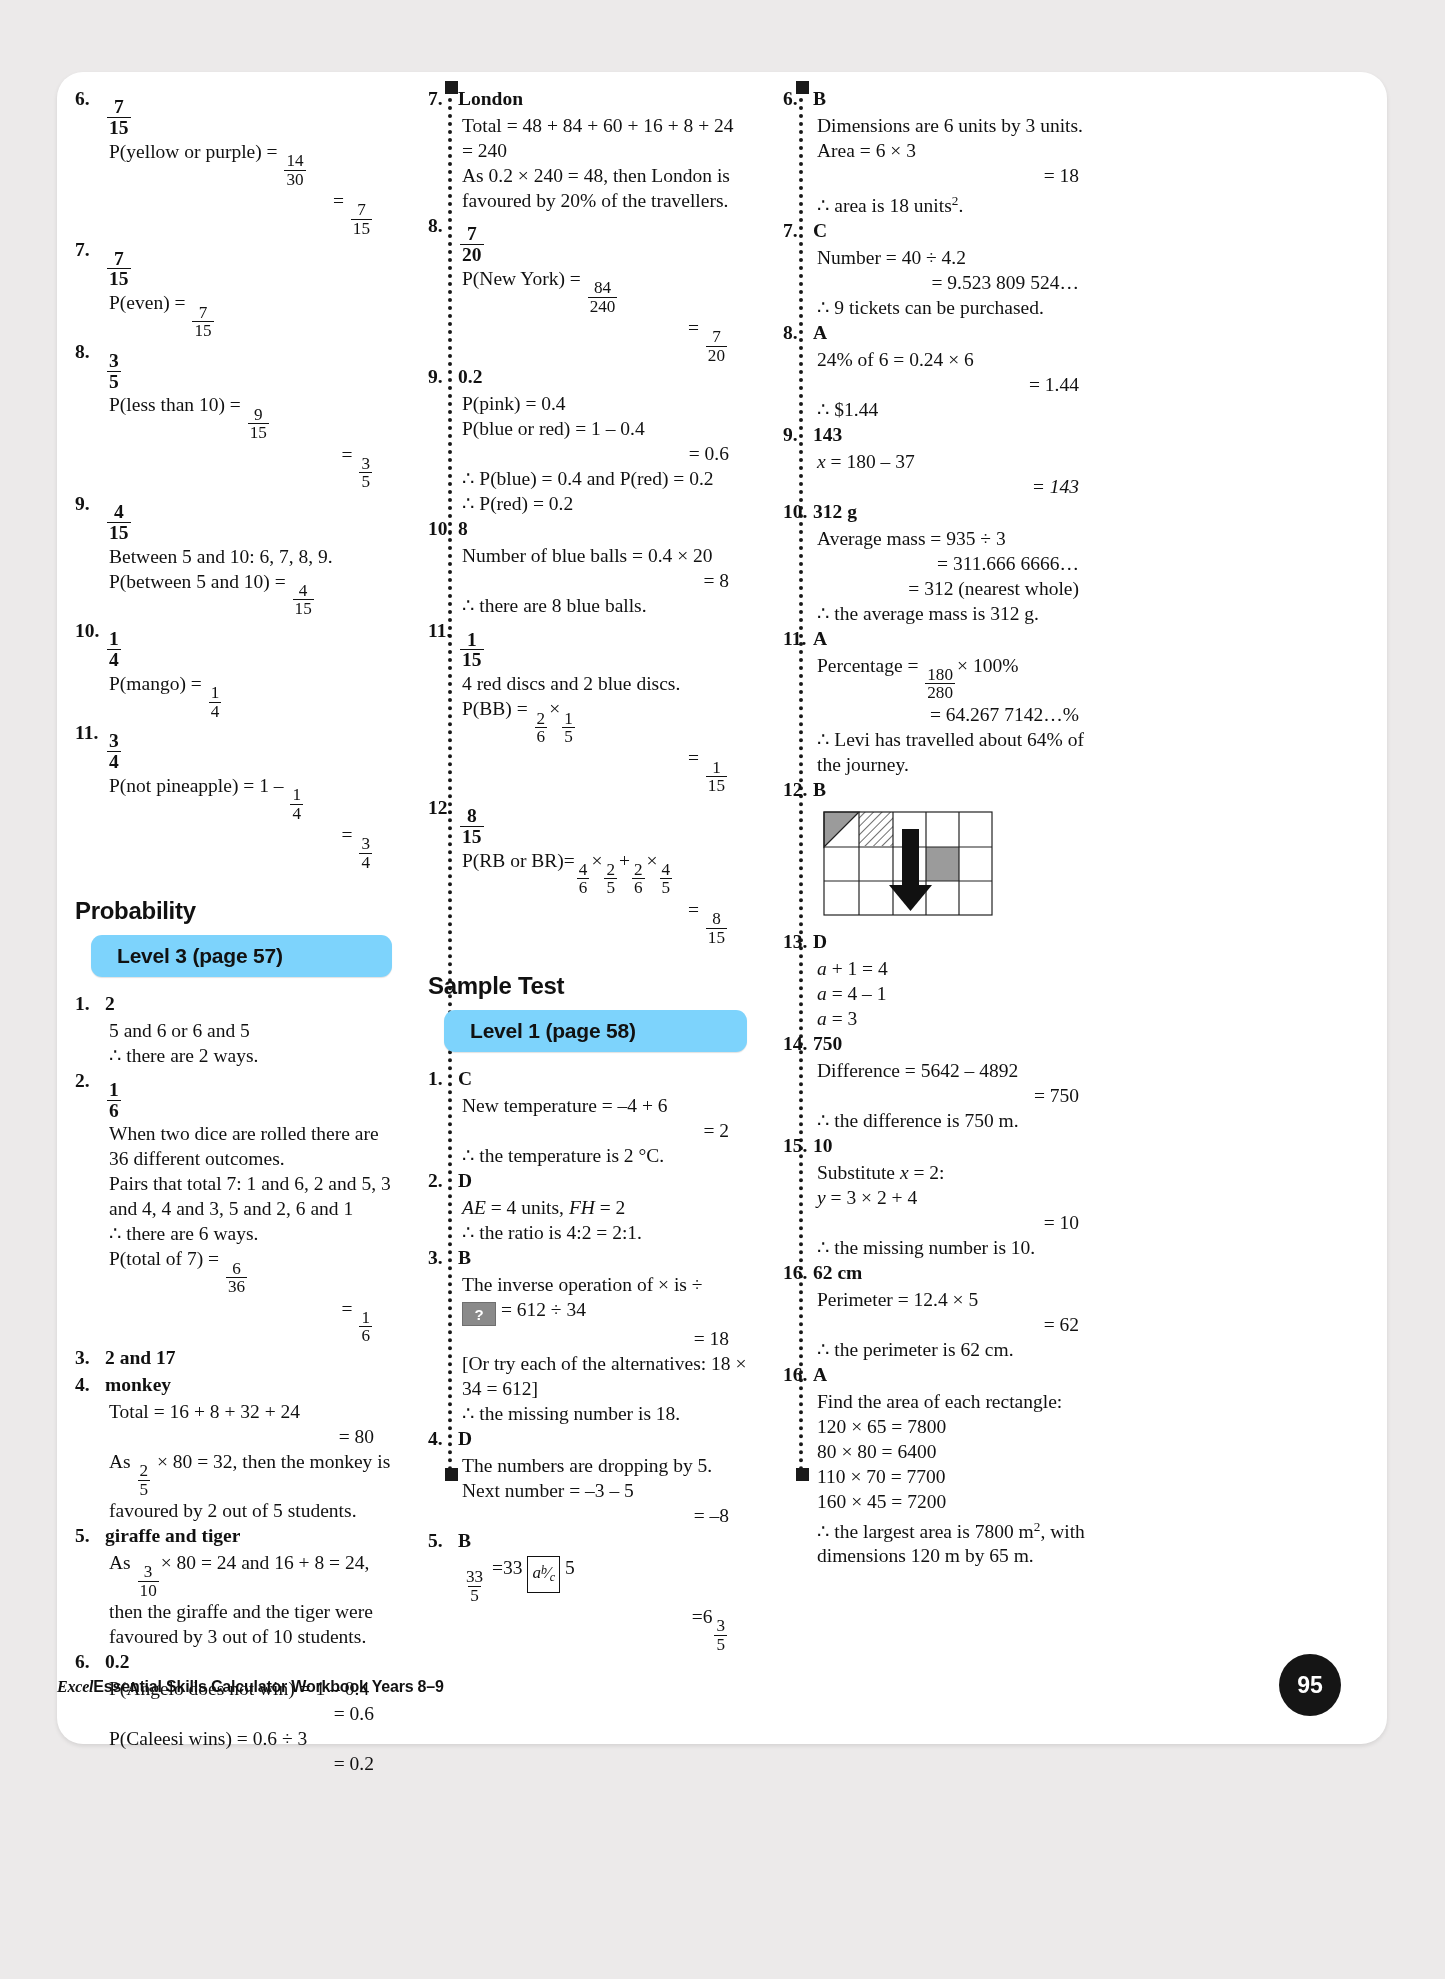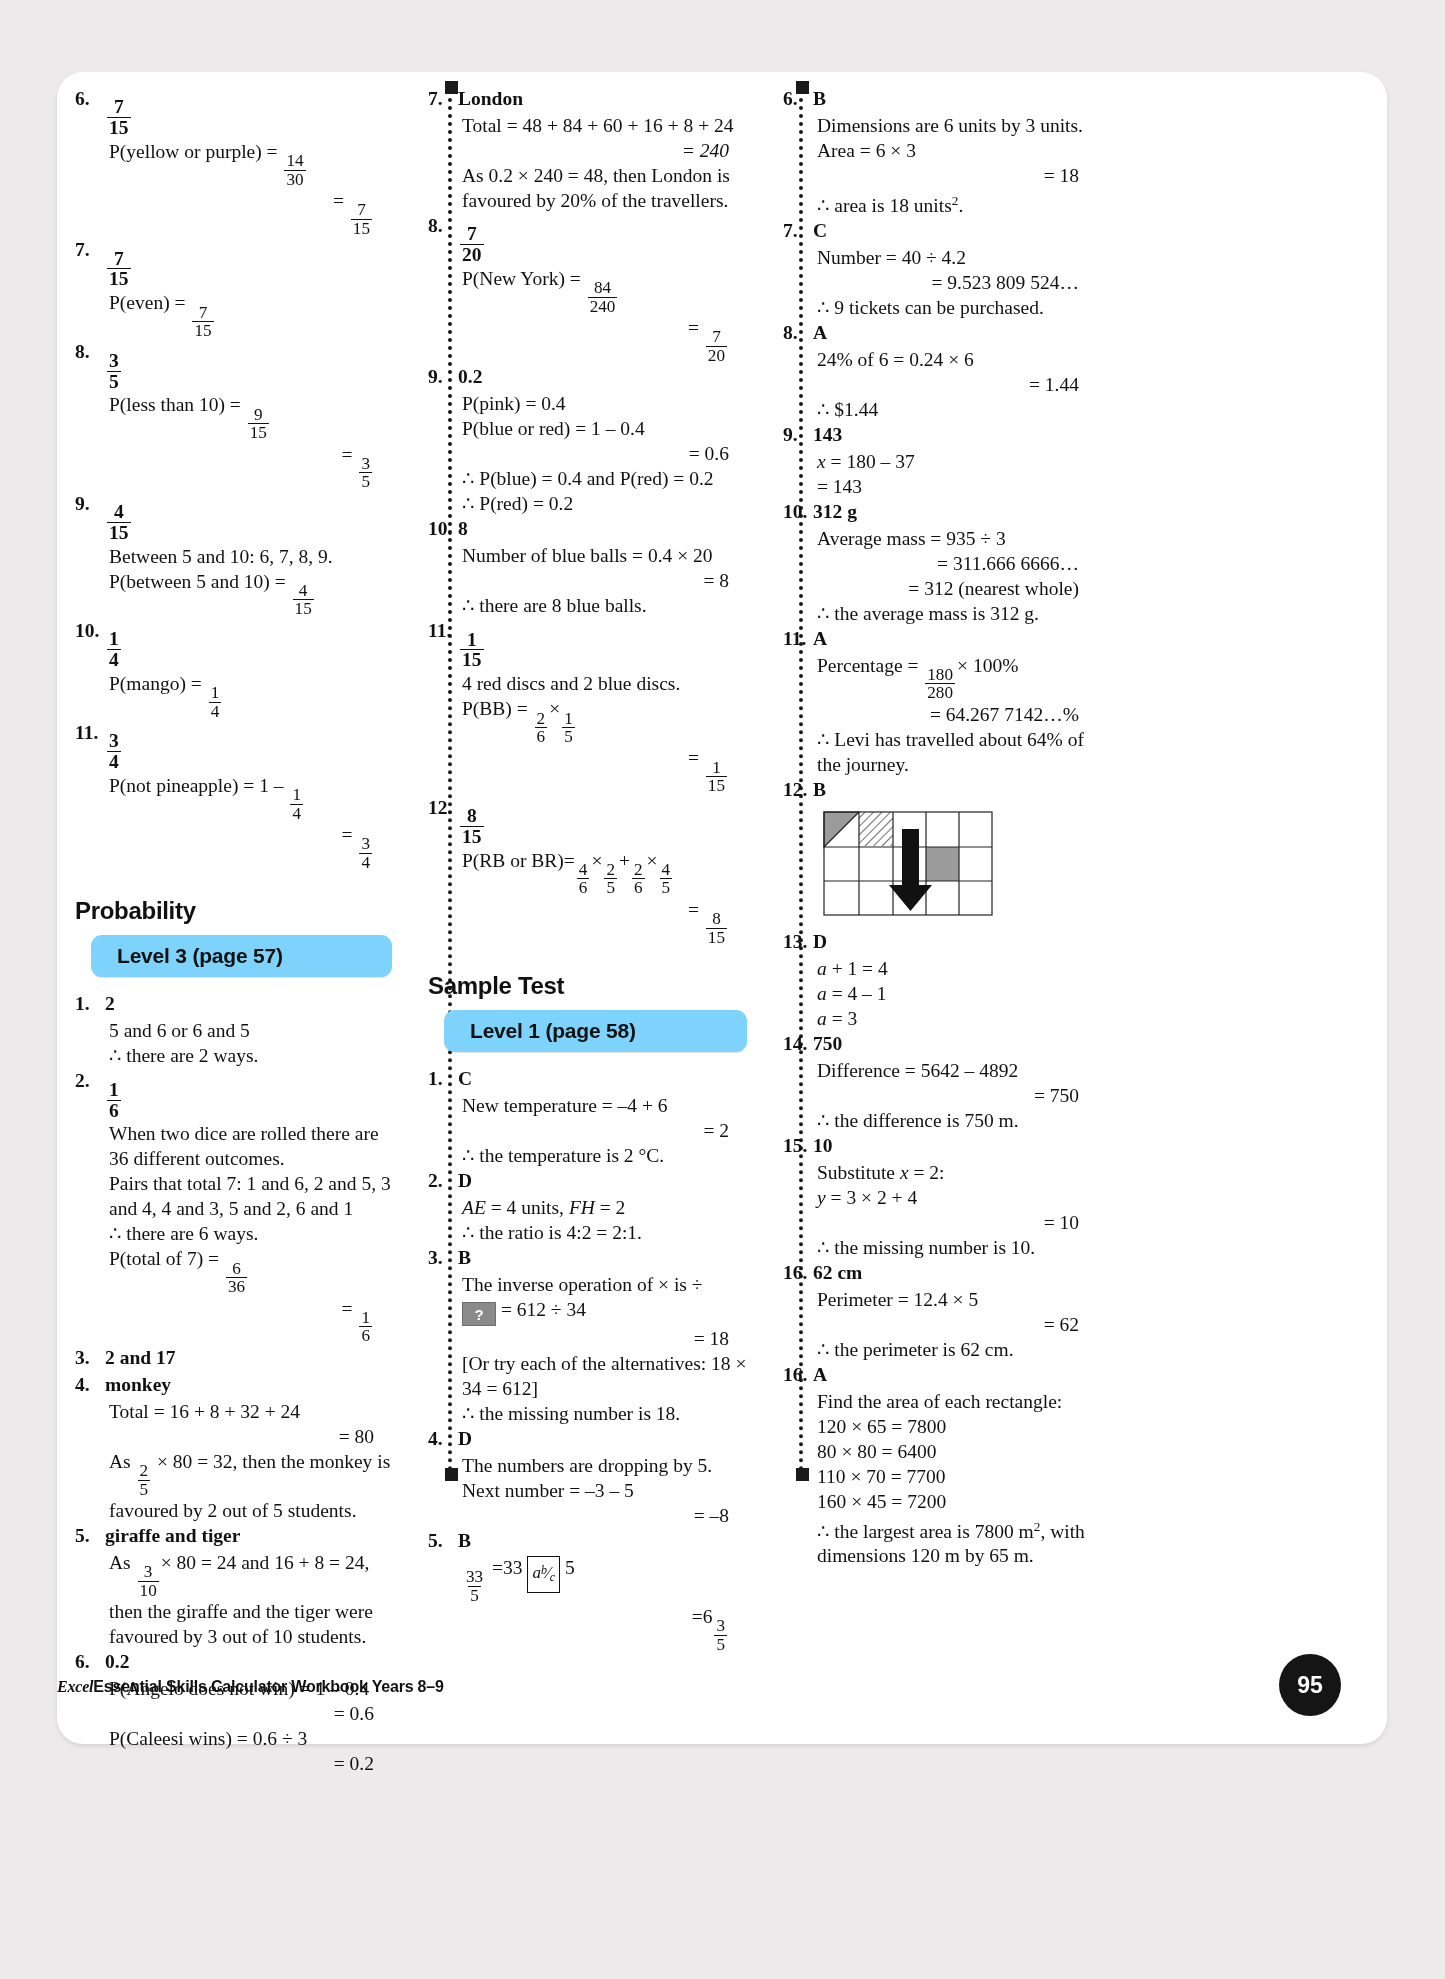--- a/index.html
+++ b/index.html
@@ -350,21 +350,21 @@
     </div>
 
     <div class="col col2">
       <div id="c2-top">
           <div class="item">
             <span class="num">7.</span>
             <span class="ans">London</span>
           </div>
           <div class="body">
             <div class="line" style="">Total = 48 + 84 + 60 + 16 + 8 + 24</div>
-            <div class="line" style="text-align:right;padding-right:18px;font-style:italic;">= 240</div>
+            <div class="line" style="text-align:left;padding-right:18px;">= 240</div>
             <div class="line" style="">As 0.2 × 240 = 48, then London is favoured by 20% of the travellers.</div>
           </div>
           <div class="item">
             <span class="num">8.</span>
             <span class="ans"><span class="frac bold hdr">
                 <span class="n">7</span>
                 <span class="d">20</span>
               </span></span>
           </div>
           <div class="body">
@@ -531,21 +531,21 @@
             <div class="line" style="">24% of 6 = 0.24 × 6</div>
             <div class="line" style="text-align:right;padding-right:18px;">= 1.44</div>
             <div class="line" style="">∴  $1.44</div>
           </div>
           <div class="item">
             <span class="num">9.</span>
             <span class="ans">143</span>
           </div>
           <div class="body">
             <div class="line" style=""><span class="ital">x</span> = 180 – 37</div>
-            <div class="line" style="padding-right:18px;">= 143</div>
+            <div class="line" style="text-align:right;padding-right:18px;font-style:italic;">= 143</div>
           </div>
           <div class="item">
             <span class="num">10.</span>
             <span class="ans">312 g</span>
           </div>
           <div class="body">
             <div class="line" style="">Average mass = 935 ÷ 3</div>
             <div class="line" style="text-align:right;padding-right:18px;">= 311.666 6666…</div>
             <div class="line" style="text-align:right;padding-right:18px;">= 312 (nearest whole)</div>
             <div class="line" style="">∴  the average mass is 312 g.</div>

